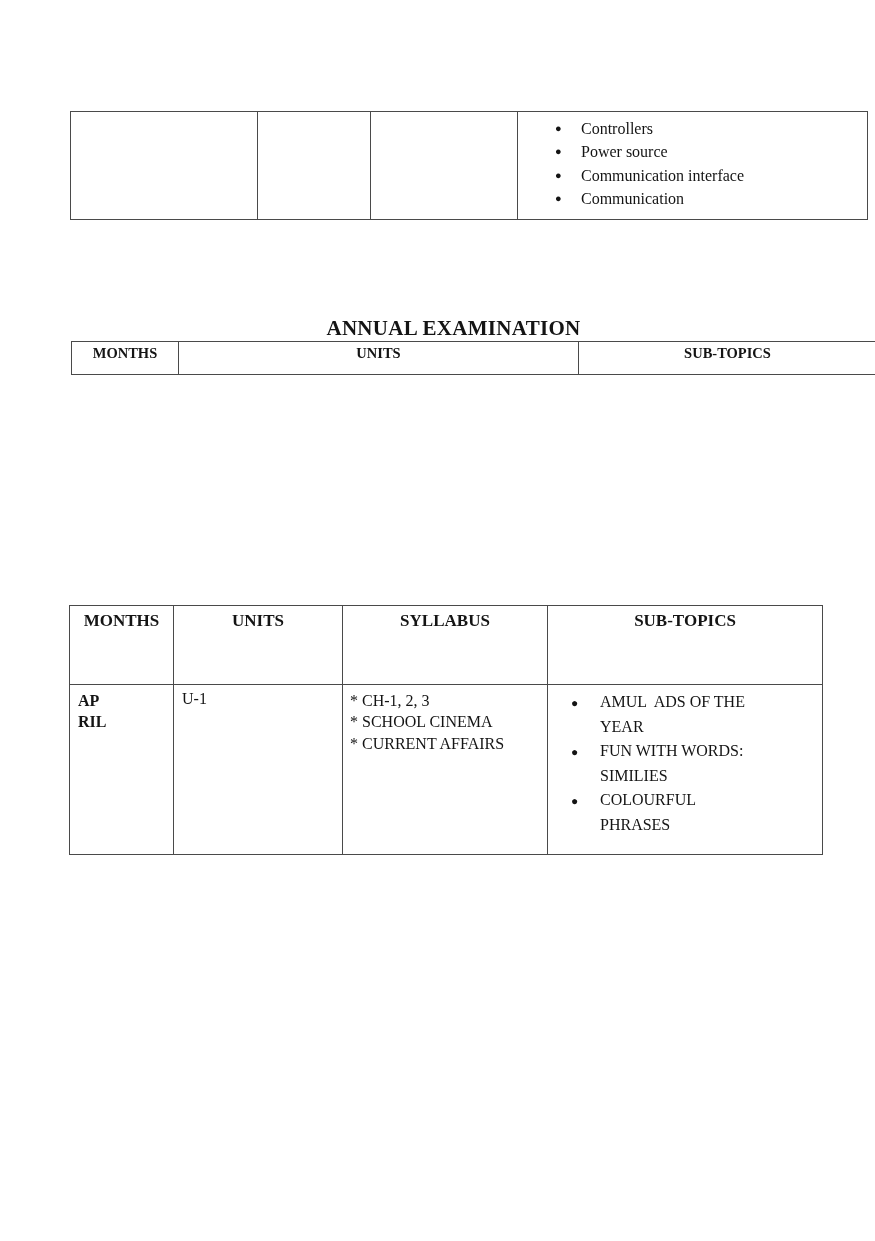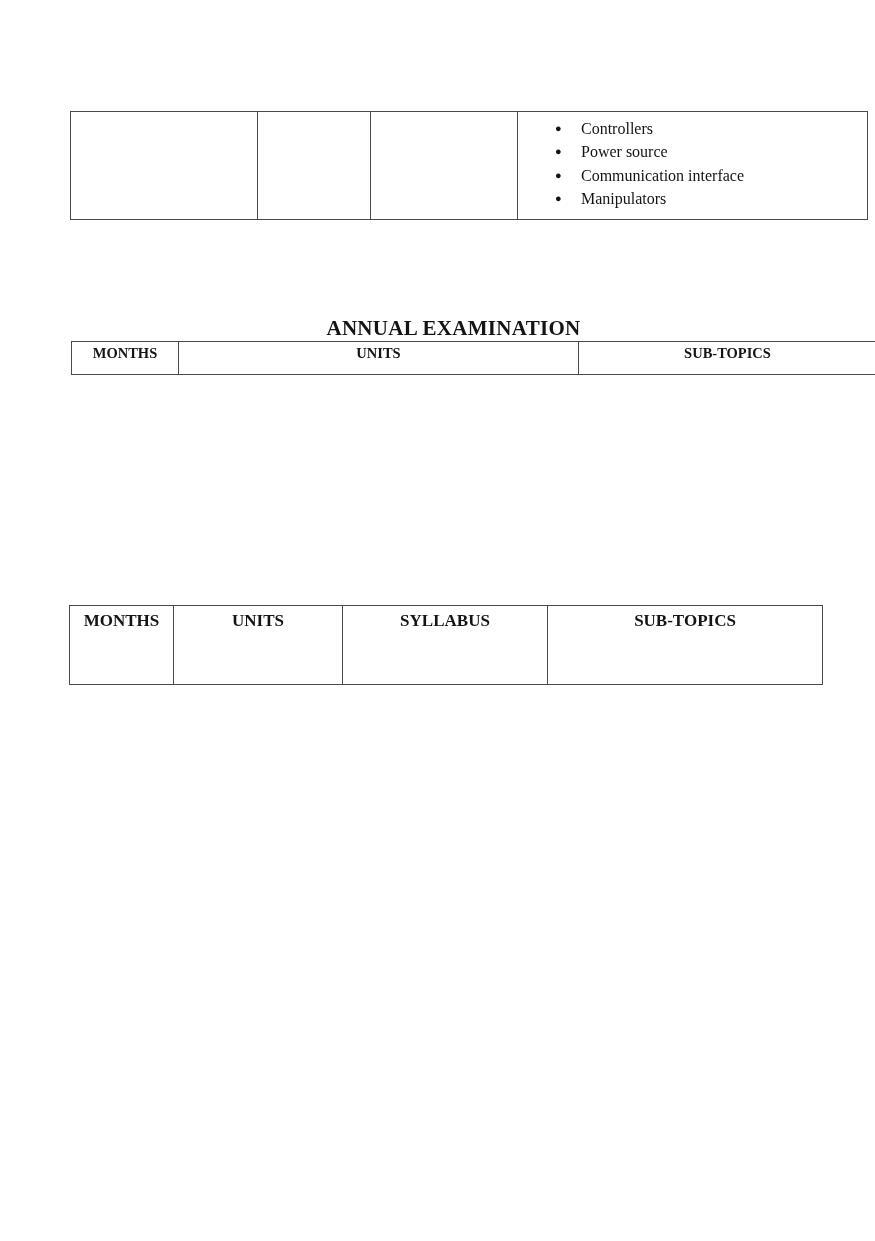--- a/index.html
+++ b/index.html
@@ -66,21 +66,21 @@
     <tbody>
         <tr>
       <td></td>
       <td></td>
       <td></td>
       <td>
         <ul>
           <li>Controllers</li>
           <li>Power source</li>
           <li>Communication interface</li>
-          <li>Manipulators</li>
+          <li>Communication</li>
         </ul>
       </td>
     </tr>
   </tbody>
     </table>
 
   <h1 id="annual-title" class="doc-heading">ANNUAL EXAMINATION</h1>
 
   <table id="annual">
     <colgroup>
@@ -106,18 +106,36 @@
         <col style="width:275px">
       </colgroup>
     <tbody>
         <tr>
       <th>MONTHS</th>
       <th>UNITS</th>
       <th>SYLLABUS</th>
       <th>SUB-TOPICS</th>
     </tr>
 
+    <tr class="r0">
+      <td class="month">AP
+RIL</td>
+      <td class="unit">U-1</td>
+      <td class="chapter">* CH-1, 2, 3
+* SCHOOL CINEMA
+* CURRENT AFFAIRS</td>
+      <td class="sub">
+        <ul>
+          <li>AMUL  ADS OF THE
+YEAR</li>
+          <li>FUN WITH WORDS:
+SIMILIES</li>
+          <li>COLOURFUL
+PHRASES</li>
+        </ul>
+      </td>
+    </tr>
 
 
   </tbody>
     </table>
 
 </div>
 
 </body></html>

